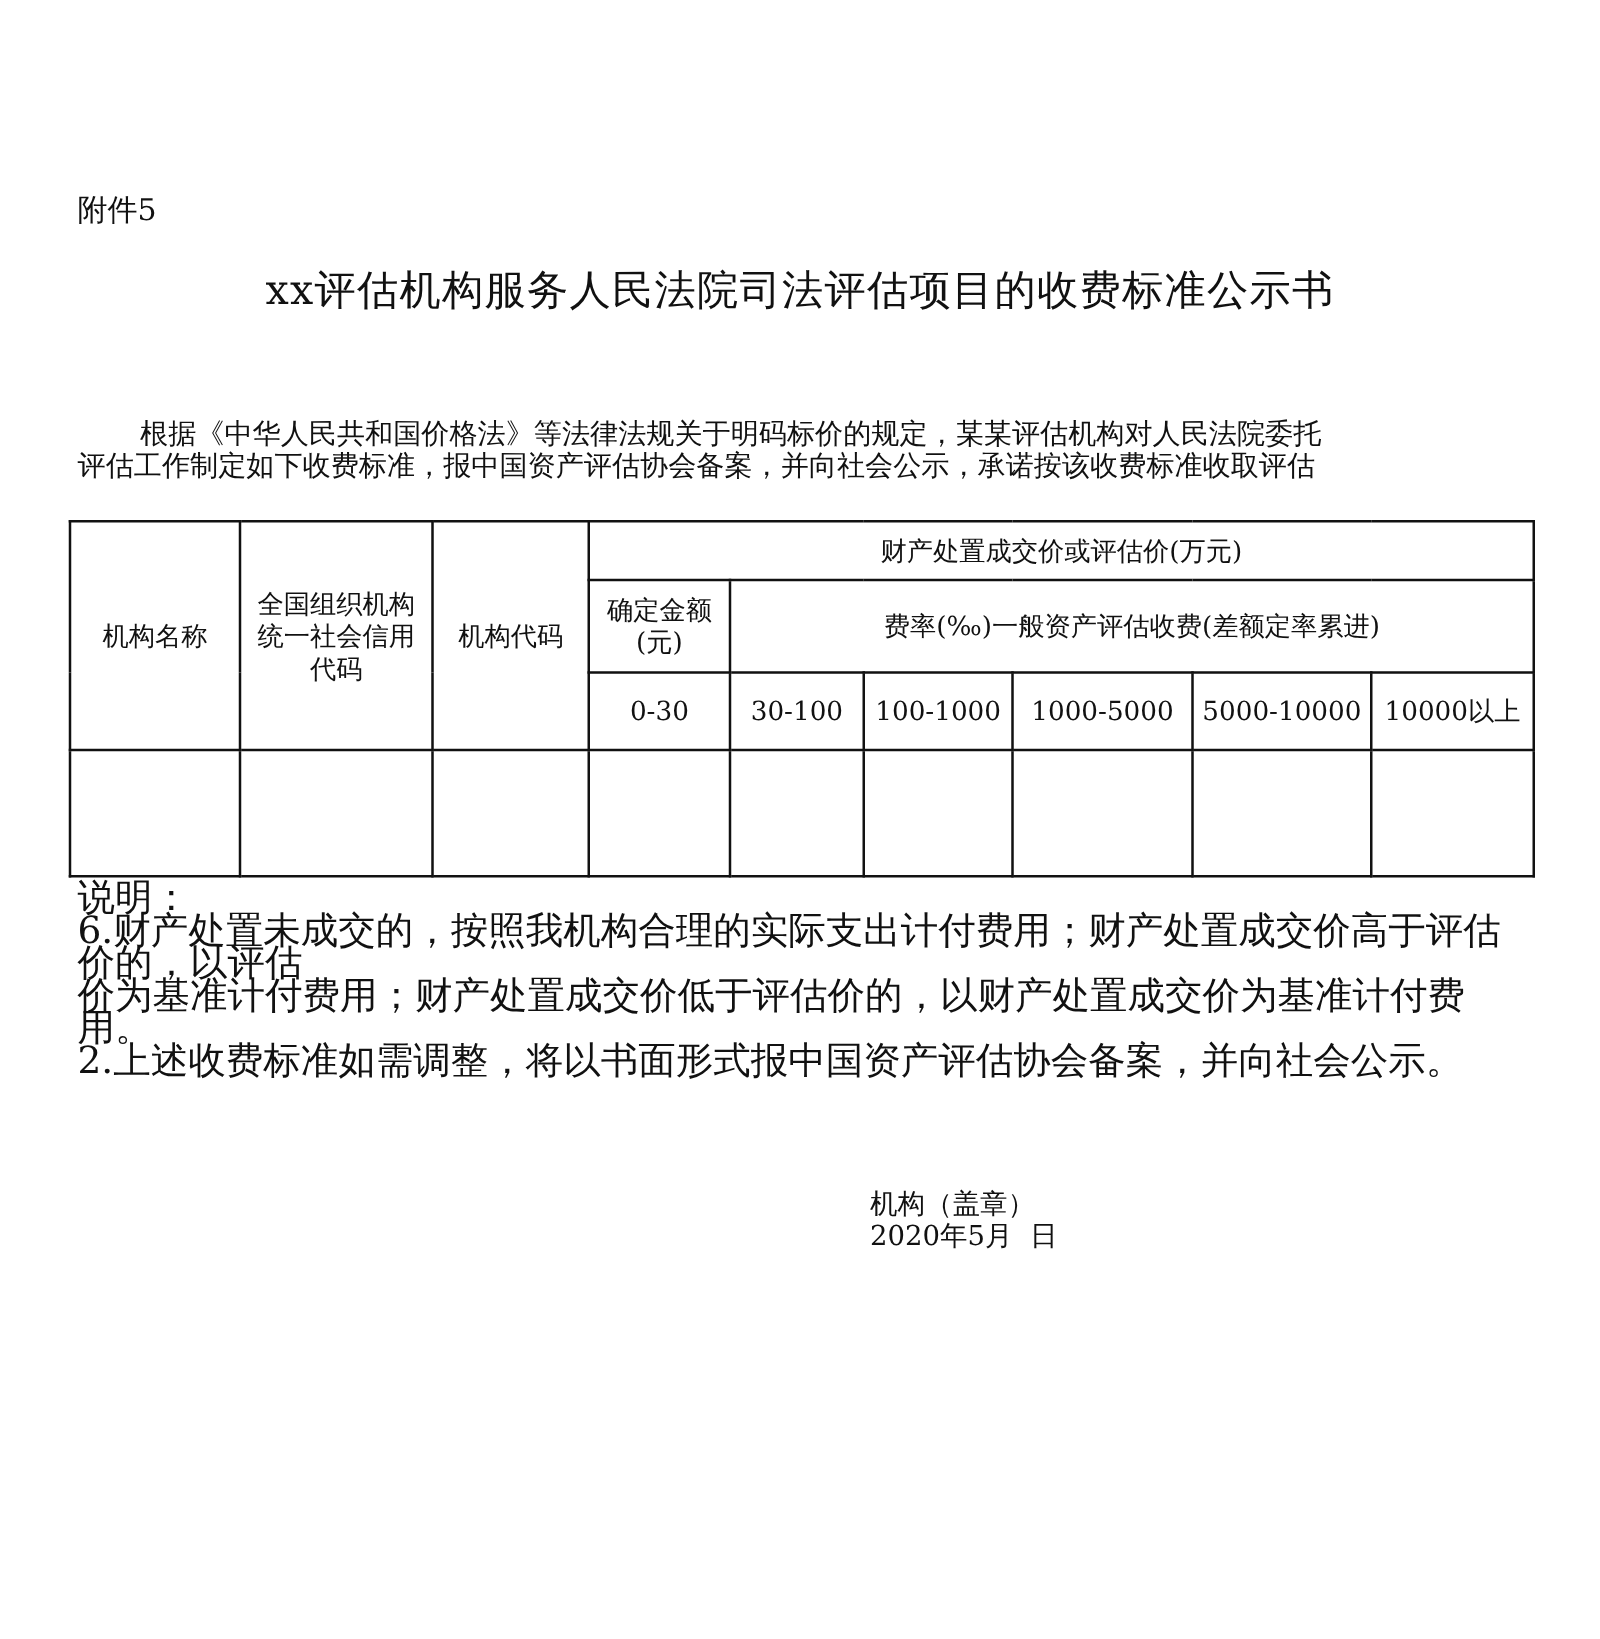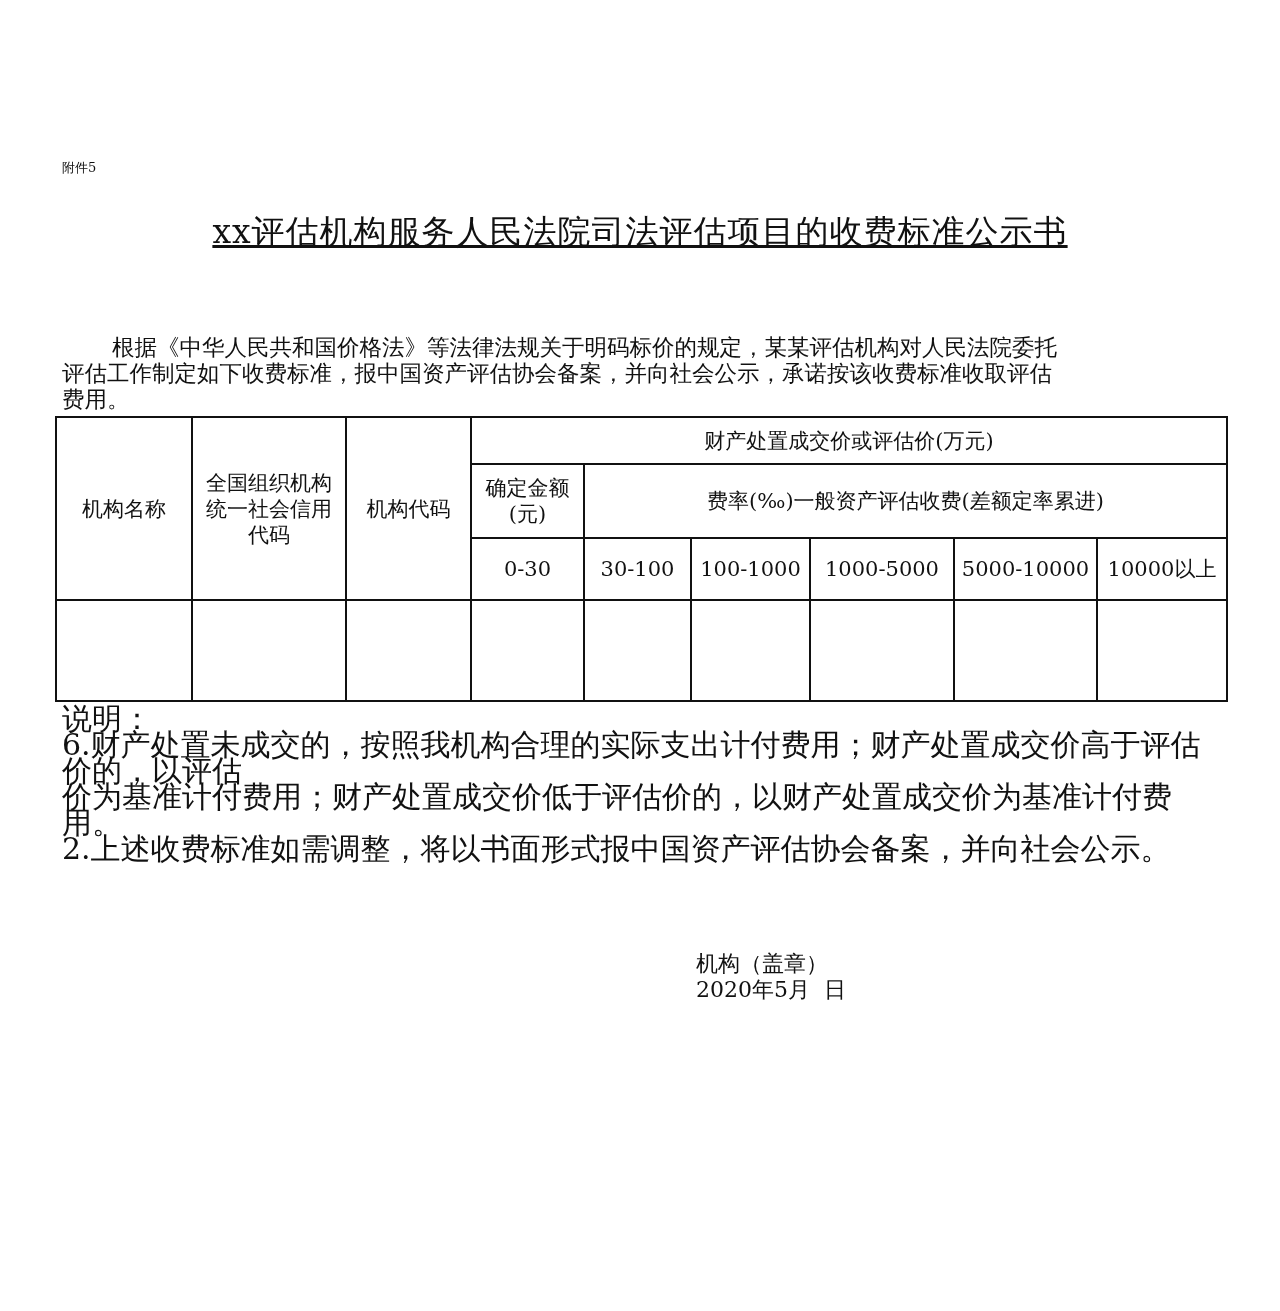--- a/index.html
+++ b/index.html
@@ -1,22 +1,22 @@
 <!DOCTYPE html>
 <html><head>
 <meta charset="utf-8">
 <style>
   html, body { margin: 0; padding: 0; background: #ffffff; }
   body {
     width: 1280px; height: 1311px; position: relative; overflow: hidden;
     font-family: "DejaVu Serif", "Liberation Serif", serif; color: #111;
   }
   .abs { position: absolute; }
-  .attach { left: 62px; top: 154px; font-size: 13px; line-height: 28px; }
-  .title { left: 0; width: 1280px; top: 208px; text-align: center; font-size: 33px; line-height: 48px; letter-spacing: 1px; text-decoration: underline; }
+  .attach { left: 62px; top: 154px; font-size: 24px; line-height: 28px; }
+  .title { left: 0; width: 1280px; top: 208px; text-align: center; font-size: 33px; line-height: 48px; letter-spacing: 1px; }
   .intro { left: 62px; top: 308px; width: 1140px; font-size: 22.5px; line-height: 26px; text-align: justify; margin-top: 26px; }
   .intro .l1 { padding-left: 50px; }
   table.fee {
     position: absolute; left: 55px; top: 416px; width: 1171px;
     border-collapse: collapse; table-layout: fixed;
     font-size: 21px;
   }
   table.fee td {
     border: 2px solid #111; text-align: center; vertical-align: middle;
     padding: 0; line-height: 26px; overflow: hidden; white-space: nowrap;
@@ -28,21 +28,20 @@
 </head>
 <body>
 
 <div class="abs attach">附件5</div>
 
 <div class="abs title">xx评估机构服务人民法院司法评估项目的收费标准公示书</div>
 
 <div class="abs intro">
   <div class="l1">根据《中华人民共和国价格法》等法律法规关于明码标价的规定，某某评估机构对人民法院委托</div>
   <div>评估工作制定如下收费标准，报中国资产评估协会备案，并向社会公示，承诺按该收费标准收取评估</div>
-  <div>费用。</div>
 </div>
 
 <table class="fee">
   <colgroup>
     <col style="width:136px">
       <col style="width:154px">
       <col style="width:125px">
     <col style="width:113px">
       <col style="width:107px">
       <col style="width:119px">

